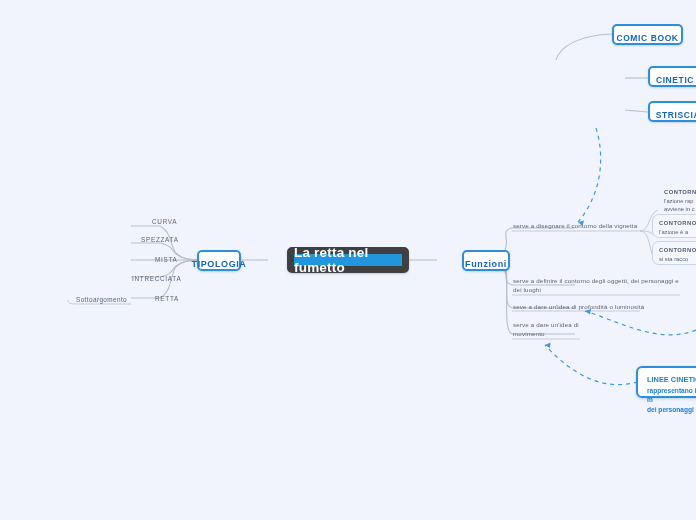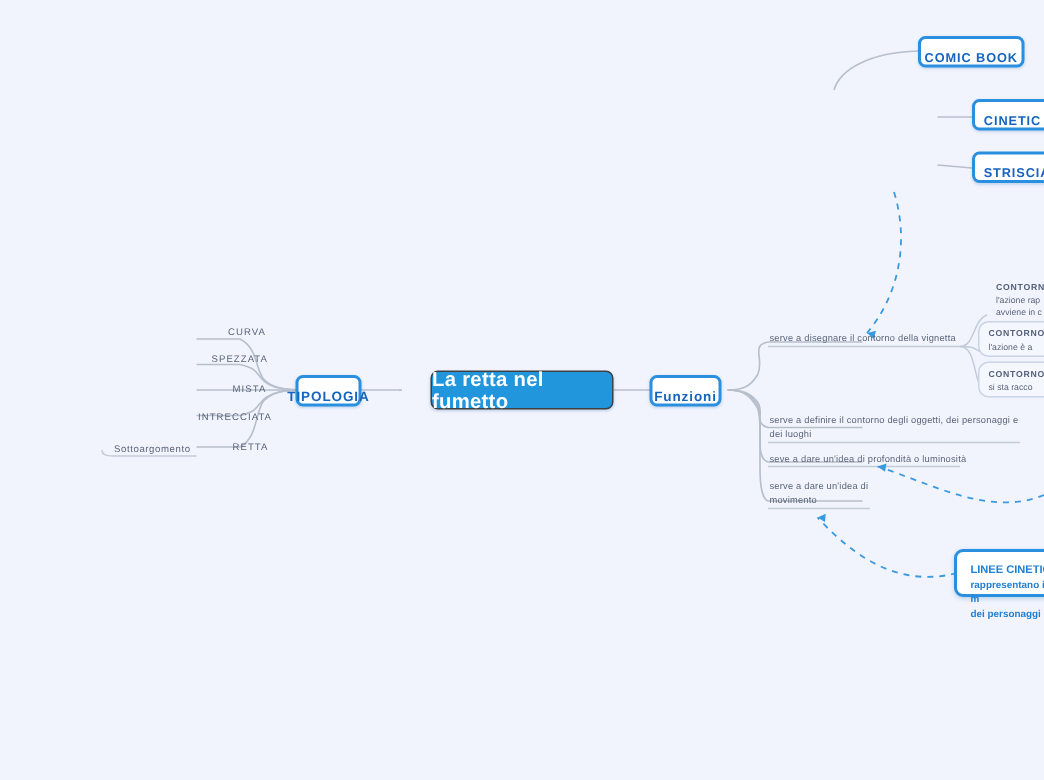--- a/index.html
+++ b/index.html
@@ -9,21 +9,21 @@
     font-family:"Liberation Sans","DejaVu Sans",sans-serif;
     -webkit-font-smoothing:antialiased;
   }
   #canvas{position:absolute;inset:0;width:696px;height:520px;}
   #wires{position:absolute;left:0;top:0;width:696px;height:520px;pointer-events:none;}
 
   .node{position:absolute;box-sizing:border-box;}
 
   
   .root{
-    background:#2196dd;border:1px solid #404040;border-radius:5px;
+    background:#2196dd;border:7px solid #404040;border-radius:5px;
     color:#ffffff;font-weight:bold;font-size:13.5px;
     display:flex;align-items:center;justify-content:center;
     box-shadow:0 1px 2px rgba(30,90,160,.25);
     letter-spacing:.2px;
   }
   
   .pill{
     background:#ffffff;border:2px solid #2b8fe0;border-radius:5px;
     color:#1565c0;font-weight:bold;font-size:9px;
     display:flex;align-items:flex-end;justify-content:center;
@@ -138,21 +138,21 @@
     <span>TIPOLOGIA</span>
   </div>
 
   <div class="leaf cap" style="left: 152px; top: 218px; text-align: right;">CURVA</div>
   <div class="leaf cap" style="left: 141px; top: 236px; text-align: right;">SPEZZATA</div>
   <div class="leaf cap" style="left: 155px; top: 256px; text-align: right;">MISTA</div>
   <div class="leaf cap" style="left: 132px; top: 275px; text-align: right;">INTRECCIATA</div>
   <div class="leaf cap" style="left: 155px; top: 295px; text-align: right;">RETTA</div>
   <div class="leaf" style="left: 76px; top: 296px; text-align: right;">Sottoargomento</div>
 
-  <div class="node pill" style="left:433px;top:250px;width:48px;height:21px;">
+  <div class="node pill" style="left:462px;top:250px;width:48px;height:21px;">
     <span>Funzioni</span>
   </div>
 
   <div class="desc" style="left:513px;top:221px;width:136px;">serve a disegnare il contorno della vignetta</div>
 
   <div class="desc" style="left:513px;top:276px;width:172px;">serve a definire il contorno degli oggetti, dei personaggi e dei luoghi</div>
 
   <div class="desc" style="left:513px;top:302px;width:140px;">seve a dare un'idea di profondità o luminosità</div>
 
   <div class="desc" style="left:513px;top:320px;width:74px;">serve a dare un'idea di movimento</div>

